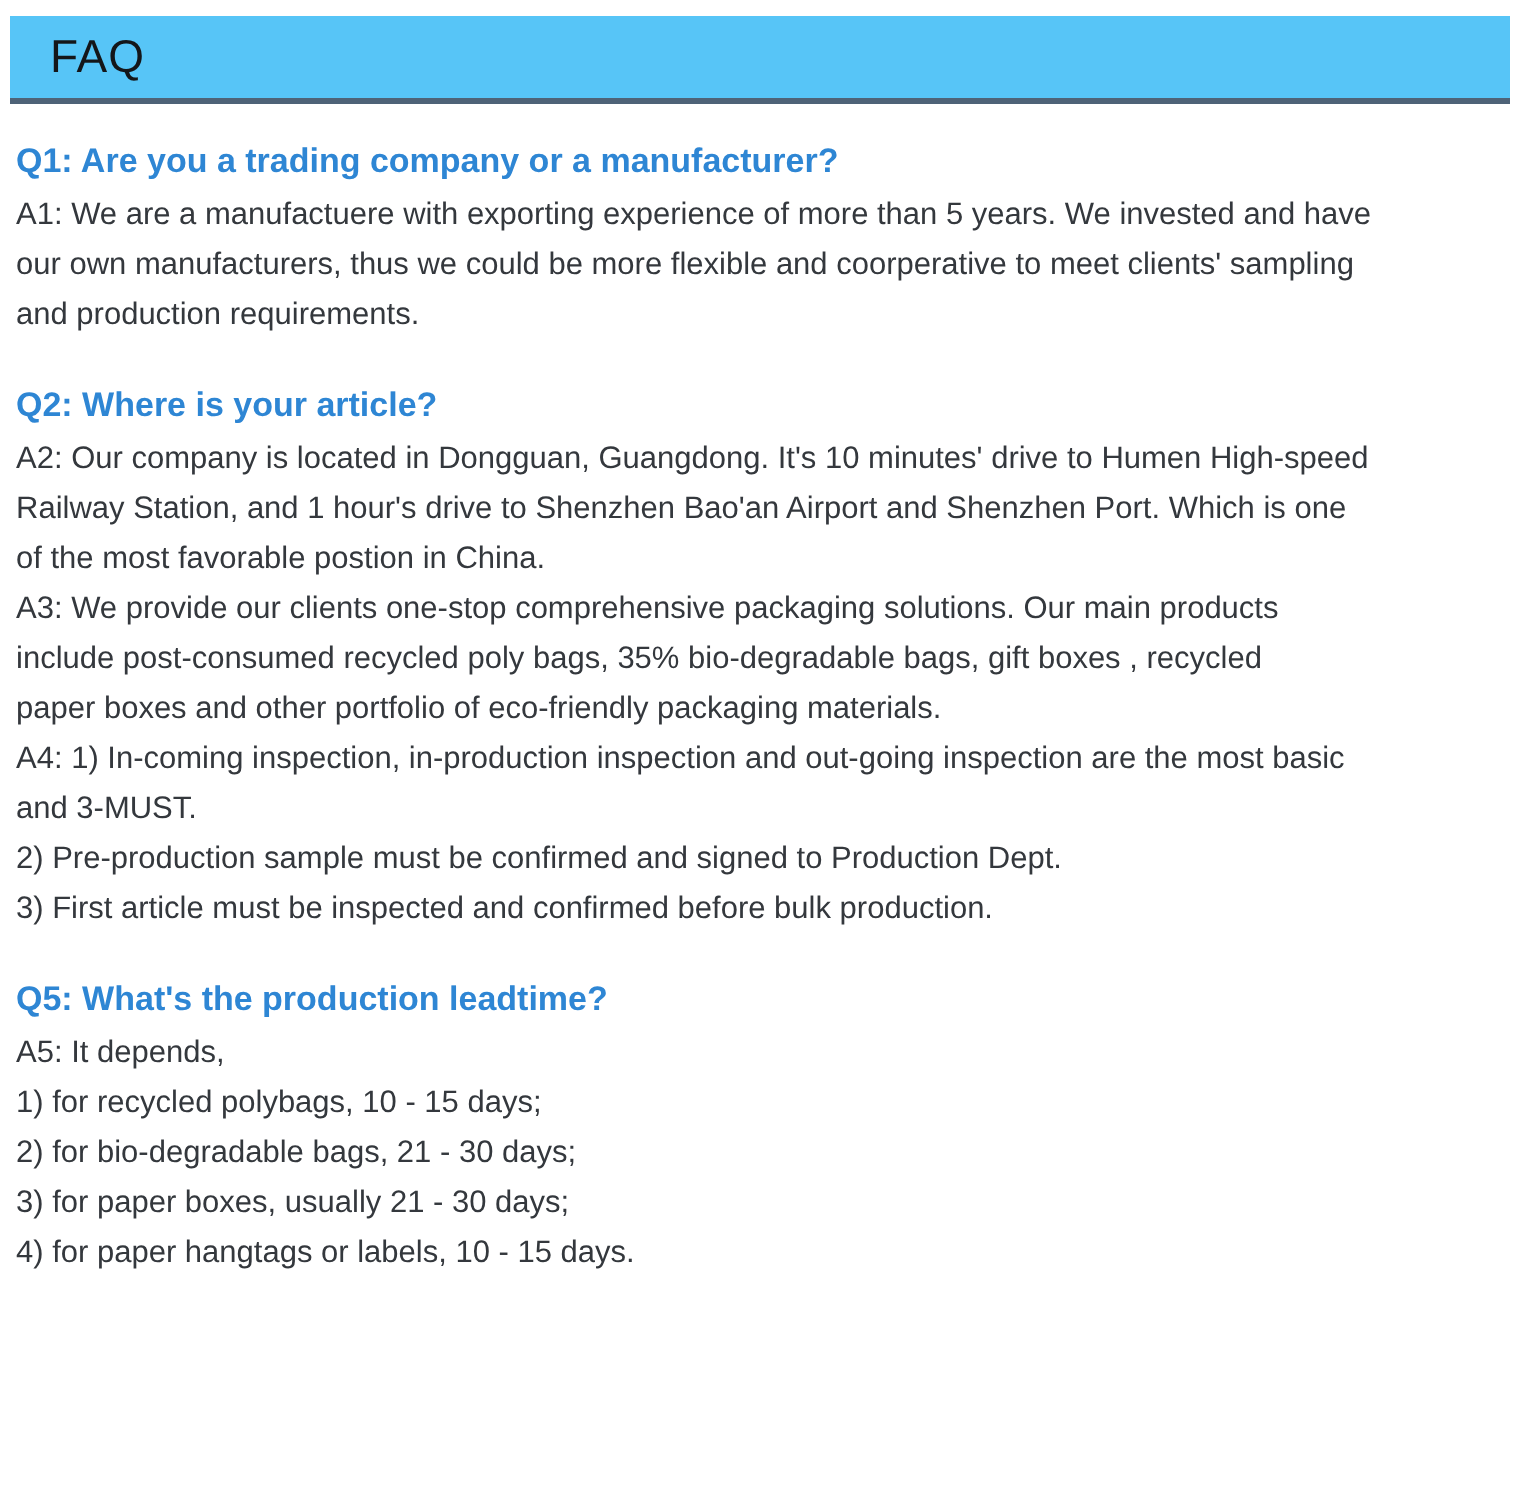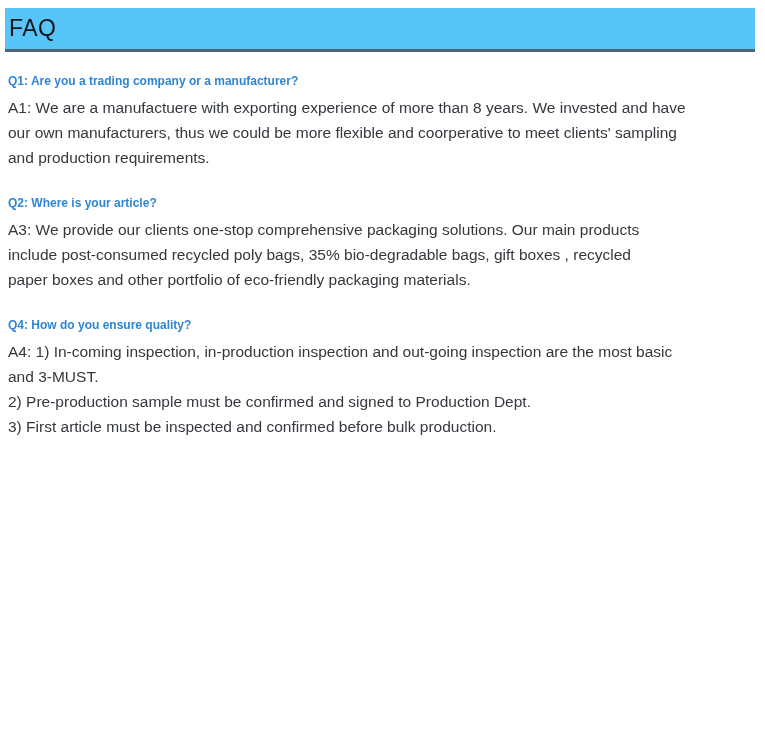--- a/index.html
+++ b/index.html
@@ -18,35 +18,35 @@
     font-family:"Liberation Sans", sans-serif;
     overflow:hidden;
   }
   .banner{
     margin:8px 10px 0 5px;
     height:44px;
     background:var(--banner-bg);
     border-bottom:3px solid var(--banner-border);
     display:flex;
     align-items:center;
-    padding-left:4px;
+    padding-left:20px;
   }
   .banner h1{
     margin:0;
     font-size:23px;
     font-weight:400;
     letter-spacing:0.5px;
     color:var(--title-text);
   }
   .content{
     padding:0 10px 10px 8px;
   }
   .faq-item .question{
     margin:22px 0 3px 0;
-    font-size:12px;
+    font-size:17px;
     line-height:22px;
     font-weight:700;
     color:var(--heading);
   }
   .faq-item:first-of-type .question{
     margin-top:18px;
   }
   .faq-item .answer{
     margin:0;
     font-size:15.5px;
@@ -59,37 +59,47 @@
 <body>
 
 <div class="page">
   <header class="banner">
     <h1>FAQ</h1>
   </header>
   <main class="content">
 
   <section class="faq-item">
     <h2 class="question">Q1: Are you a trading company or a manufacturer?</h2>
-    <p class="answer">A1: We are a manufactuere with exporting experience of more than 8 years. We invested and have
+    <p class="answer">A1: We are a manufactuere with exporting experience of more than 5 years. We invested and have
 our own manufacturers, thus we could be more flexible and coorperative to meet clients' sampling
 and production requirements.</p>
   </section>
 
   <section class="faq-item">
     <h2 class="question">Q2: Where is your article?</h2>
+    <p class="answer">A2: Our company is located in Dongguan, Guangdong. It's 10 minutes' drive to Humen High-speed
+Railway Station, and 1 hour's drive to Shenzhen Bao'an Airport and Shenzhen Port. Which is one
+of the most favorable postion in China.</p>
   </section>
 
   <section class="faq-item">
     <p class="answer">A3: We provide our clients one-stop comprehensive packaging solutions. Our main products
 include post-consumed recycled poly bags, 35% bio-degradable bags, gift boxes , recycled
 paper boxes and other portfolio of eco-friendly packaging materials.</p>
   </section>
 
   <section class="faq-item">
-    <h2 class="question">Q4: How do you ensure quality?</h2>
     <p class="answer">A4: 1) In-coming inspection, in-production inspection and out-going inspection are the most basic
 and 3-MUST.
 2) Pre-production sample must be confirmed and signed to Production Dept.
 3) First article must be inspected and confirmed before bulk production.</p>
   </section>
 
+  <section class="faq-item">
+    <h2 class="question">Q5: What's the production leadtime?</h2>
+    <p class="answer">A5: It depends,
+1) for recycled polybags, 10 - 15 days;
+2) for bio-degradable bags, 21 - 30 days;
+3) for paper boxes, usually 21 - 30 days;
+4) for paper hangtags or labels, 10 - 15 days.</p>
+  </section>
 </main>
 </div>
 
 </body></html>

